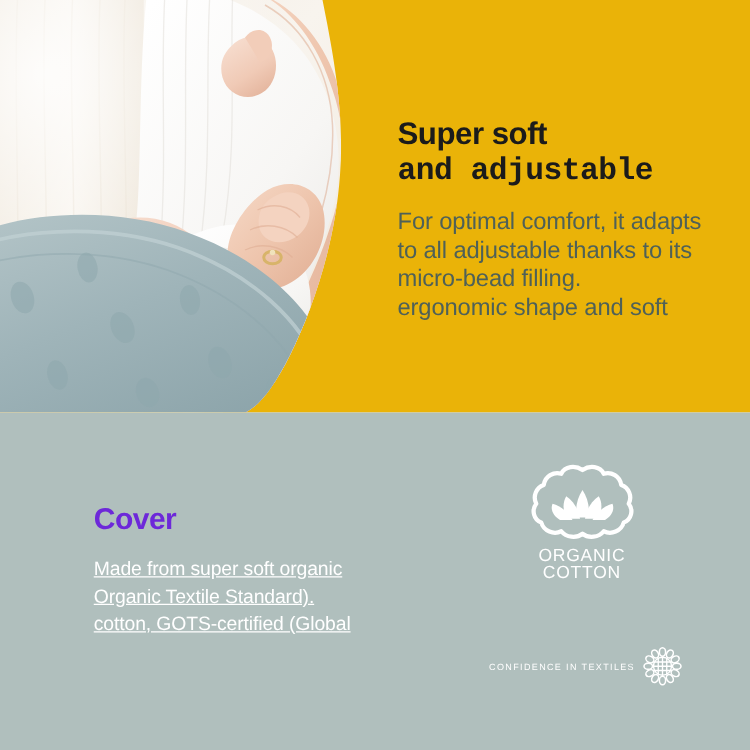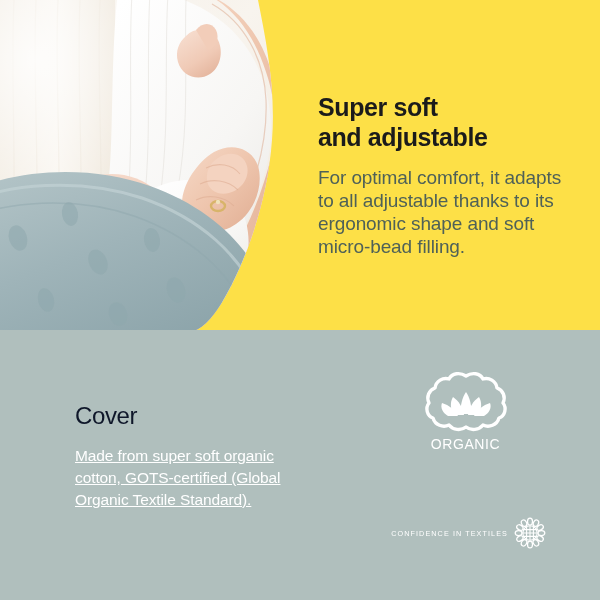--- a/index.html
+++ b/index.html
@@ -21,21 +21,21 @@
     width: 600px;
     height: 600px;
     background: #ffffff;
   }
 
   
   .top-section {
     position: absolute;
     left: 0; top: 0;
     width: 600px; height: 330px;
-    background: #fde047;
+    background: #eab308;
     overflow: hidden;
   }
 
   
   .photo {
     position: absolute;
     left: 0; top: 0;
     width: 290px; height: 330px;
     overflow: hidden;
   }
@@ -49,21 +49,21 @@
     width: 262px;
   }
   .top-heading {
     margin: 0;
     font-size: 25px;
     line-height: 30px;
     font-weight: bold;
     letter-spacing: -0.4px;
     color: #1b1b1b;
   }
-  .top-heading .l2 { display: block; }
+  .top-heading .l2 { display: block; font-family: Liberation Mono, monospace; }
   .top-body {
     margin: 14px 0 0 0;
     font-size: 19px;
     line-height: 23px;
     color: #4f6158;
     letter-spacing: -0.1px;
   }
   .top-body span { display: block; }
 
   
@@ -77,23 +77,23 @@
   .bottom-copy {
     position: absolute;
     left: 75px;
     top: 72px;
     width: 265px;
   }
   .bottom-heading {
     margin: 0;
     font-size: 24px;
     line-height: 28px;
-    font-weight: normal;
+    font-weight: bold;
     letter-spacing: -0.4px;
-    color: #0f172a;
+    color: #6d28d9;
   }
   .bottom-body {
     margin: 15px 0 0 0;
     font-size: 15.5px;
     line-height: 22px;
     color: #ffffff;
     letter-spacing: -0.1px;
     text-decoration: underline;
   }
   .bottom-body span { display: block; }
@@ -290,34 +290,34 @@
     </div>
 
     <div class="top-copy">
       <h2 class="top-heading">
         <span class="l1">Super soft</span>
         <span class="l2">and adjustable</span>
       </h2>
       <p class="top-body">
         <span>For optimal comfort, it adapts</span>
         <span>to all adjustable thanks to its</span>
+        <span>micro-bead filling.</span>
         <span>ergonomic shape and soft</span>
-        <span>micro-bead filling.</span>
       </p>
     </div>
   </div>
 
   <div class="bottom-section">
 
     <div class="bottom-copy">
       <h2 class="bottom-heading">Cover</h2>
       <p class="bottom-body">
         <span>Made from super soft organic</span>
+        <span>Organic Textile Standard).</span>
         <span>cotton, GOTS-certified (Global</span>
-        <span>Organic Textile Standard).</span>
       </p>
     </div>
 
     <div class="badges">
 
       <div class="cotton-badge">
         <svg width="86" height="66" viewBox="0 0 86 66">
           <path d="M43,6
                    C49,2 57,3 60,9
                    C66,7 73,11 74,18
@@ -334,20 +334,21 @@
           <g fill="#ffffff">
             <path d="M43,22 C47,28 49,36 48,44 L38,44 C37,36 39,28 43,22 Z"></path>
             <path d="M30,27 C36,31 40,38 41,45 L31,45 C27,39 27,32 30,27 Z"></path>
             <path d="M56,27 C59,32 59,39 55,45 L45,45 C46,38 50,31 56,27 Z"></path>
             <path d="M19,33 C26,35 32,40 35,46 L25,46 C20,43 17,38 19,33 Z"></path>
             <path d="M67,33 C69,38 66,43 61,46 L51,46 C54,40 60,35 67,33 Z"></path>
           </g>
         </svg>
         <div class="cotton-label">
           <span>ORGANIC</span>
+          <span>COTTON</span>
         </div>
       </div>
 
       <div class="oeko-badge">
         <div class="oeko-text">
           <div class="oeko-line2">CONFIDENCE IN TEXTILES</div>
         </div>
         <div class="oeko-mark">
           <svg width="36" height="36" viewBox="0 0 36 36">
             <g fill="none" stroke="#ffffff" stroke-width="1.1">

